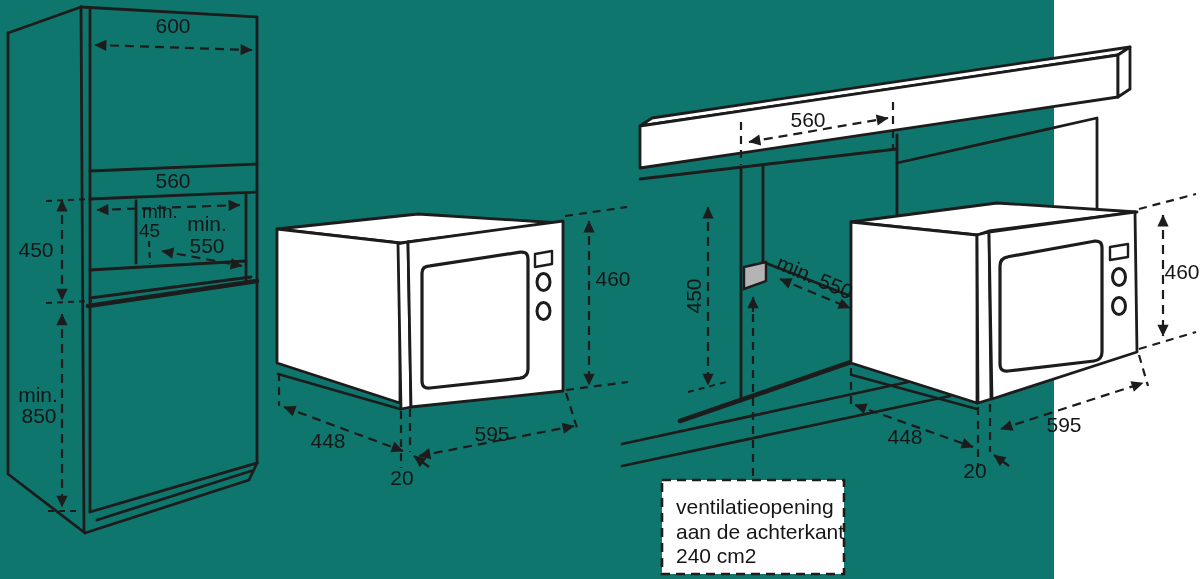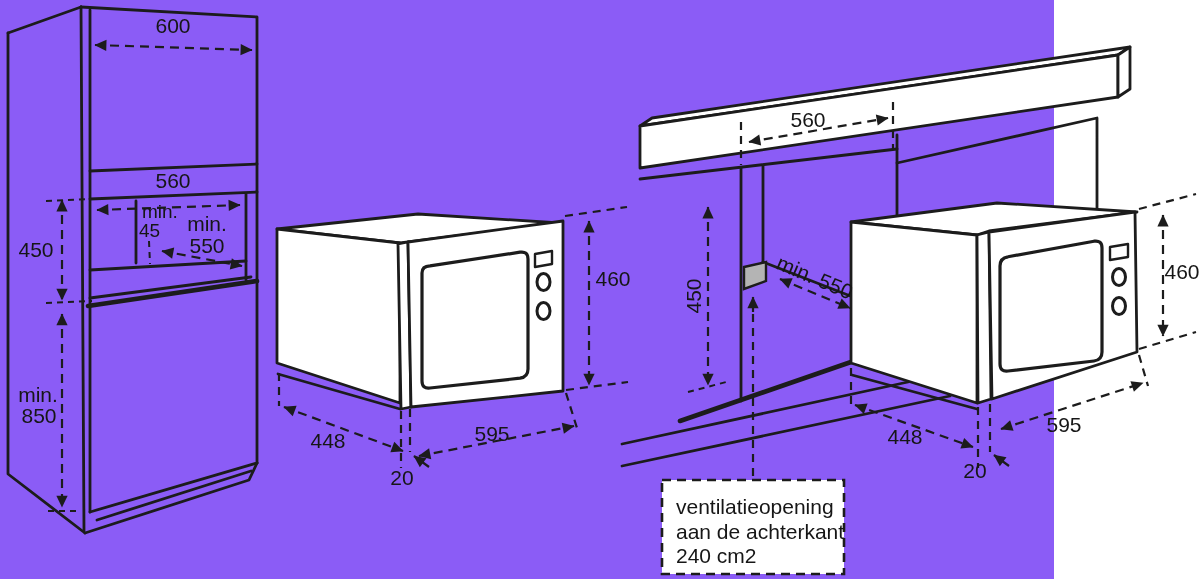--- a/index.html
+++ b/index.html
@@ -1,16 +1,16 @@
 <!DOCTYPE html>
 <html><head>
 <meta charset="utf-8">
 <style>
   html,body { margin:0; padding:0; background:#ffffff; }
-  .stage { position:relative; width:1054px; height:579px; background:#8b5cf6;
+  .stage { position:relative; width:1054px; height:579px; background:#0f766e;
            font-family:"Liberation Sans", sans-serif; }
   svg { display:block; }
   .ln    { fill:none; stroke:#1c1c1c; stroke-width:2.8; stroke-linejoin:round; stroke-linecap:round; }
   .lnf   { fill:#ffffff; stroke:#1c1c1c; stroke-width:2.8; stroke-linejoin:round; }
   .thick { fill:none; stroke:#1c1c1c; stroke-width:4.6; stroke-linecap:round; }
   .dim   { fill:none; stroke:#1c1c1c; stroke-width:2.2; stroke-dasharray:9 6;
            marker-start:url(#ah); marker-end:url(#ah); }
   .dim1  { fill:none; stroke:#1c1c1c; stroke-width:2.2; marker-end:url(#ah); }
   .ext   { fill:none; stroke:#1c1c1c; stroke-width:2.2; stroke-dasharray:8 6; }
   .tick  { fill:none; stroke:#1c1c1c; stroke-width:2; stroke-dasharray:6 5; }

